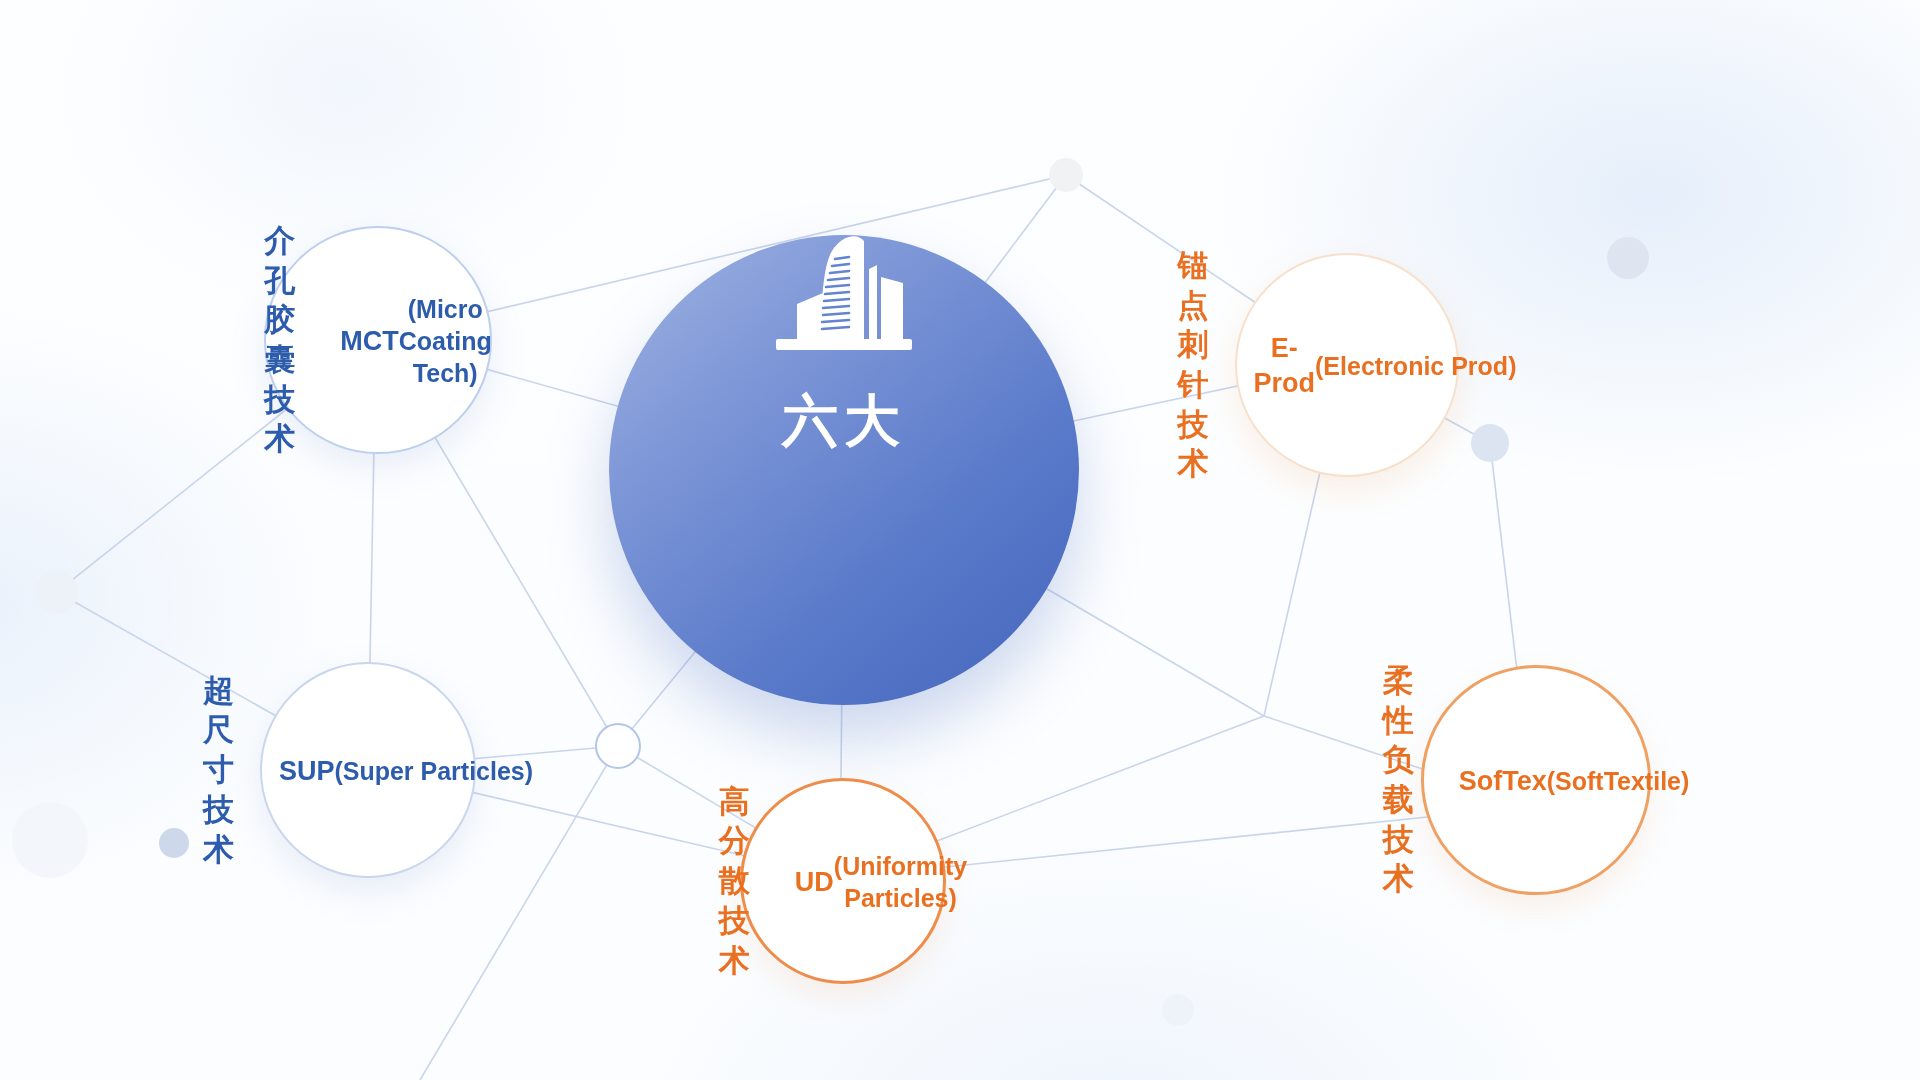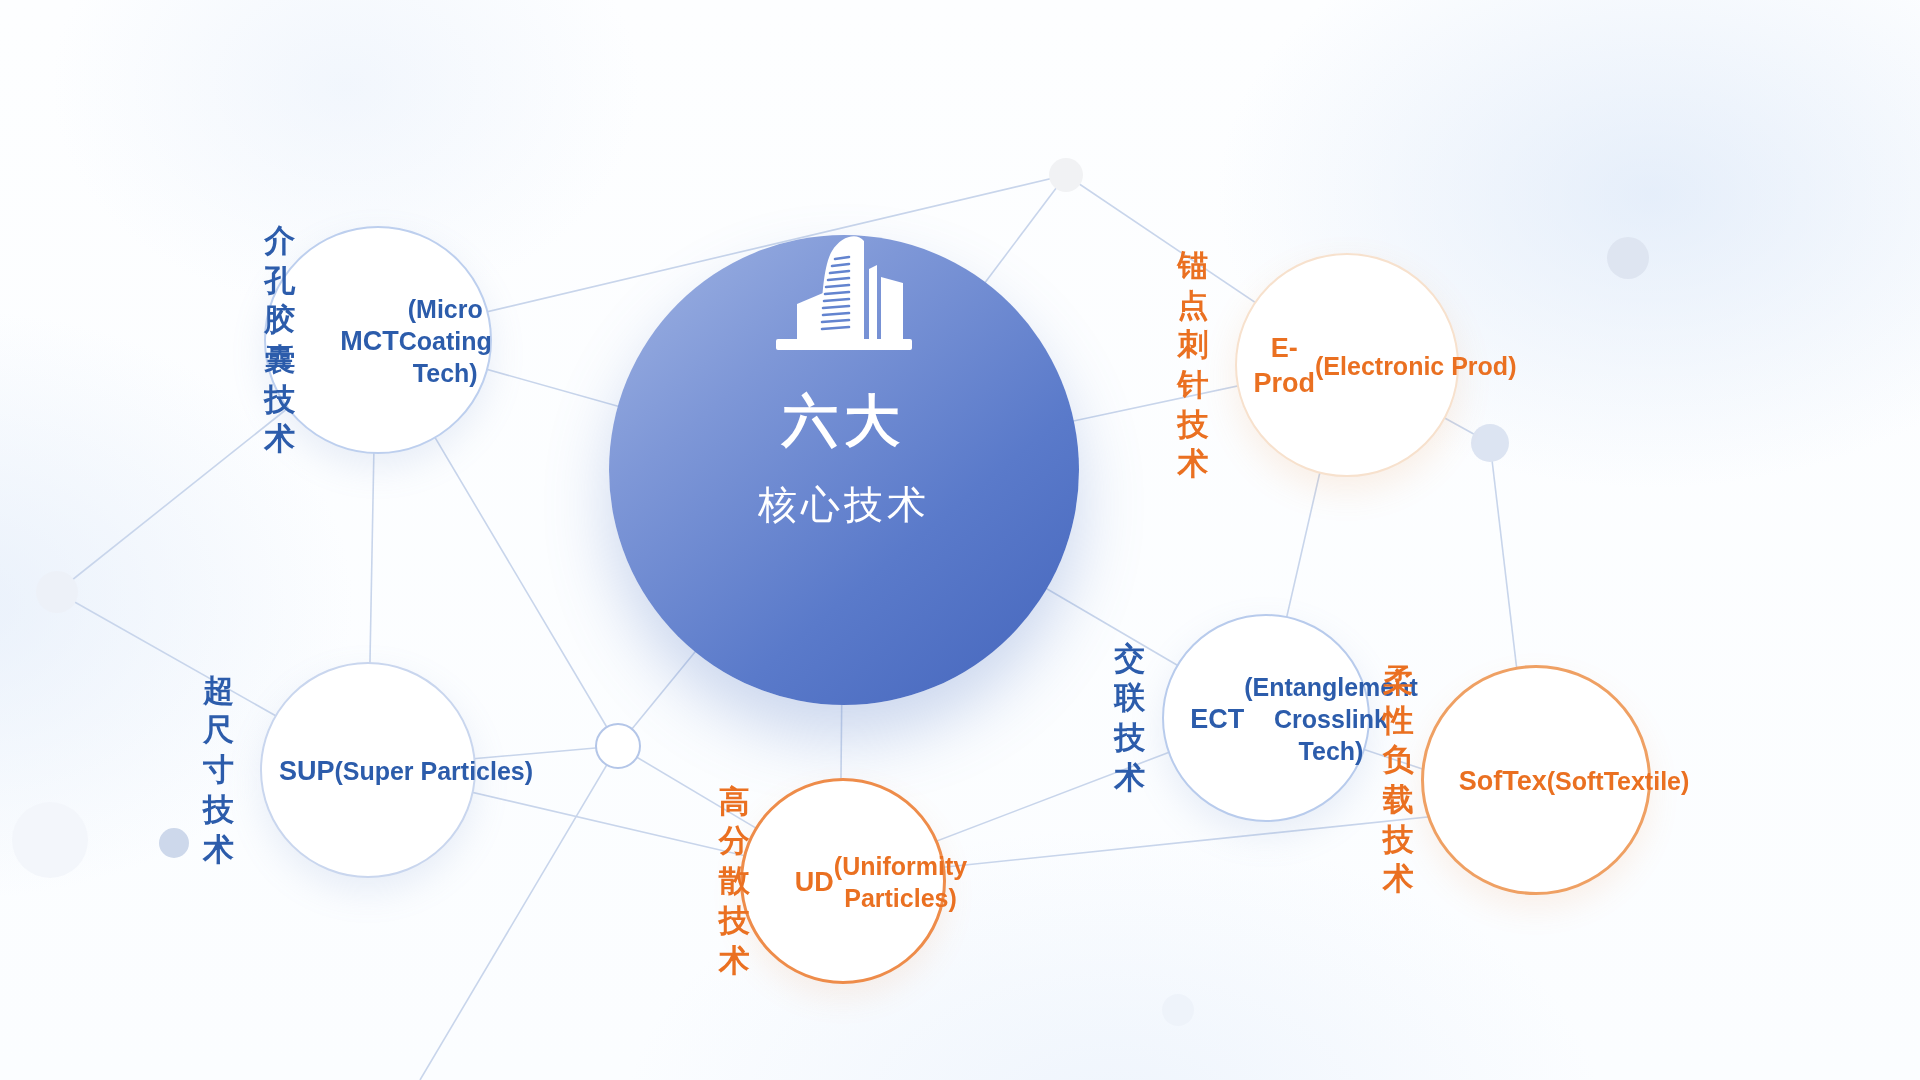--- a/index.html
+++ b/index.html
@@ -120,21 +120,20 @@
           <line x1="56" y1="65" x2="80" y2="63"></line>
           <line x1="55" y1="72" x2="80" y2="70"></line>
           <line x1="54" y1="79" x2="80" y2="77"></line>
           <line x1="54" y1="86" x2="80" y2="84"></line>
           <line x1="53" y1="93" x2="80" y2="91"></line>
           <line x1="53" y1="100" x2="80" y2="98"></line>
         </g>
       </svg>
     </div>
     <div class="c1">六大</div>
-    <div class="c2">核心技术</div>
   </div>
 
   <div class="node blue n-mct">
     <div class="cn">介孔胶囊技术</div>
     <div class="ab">MCT</div>
     <div class="en">(Micro Coating Tech)</div>
   </div>
 
   <div class="node orange n-eprod">
     <div class="cn">锚点刺针技术</div>
@@ -147,25 +146,20 @@
     <div class="ab">SUP</div>
     <div class="en nowrap">(Super Particles)</div>
   </div>
 
   <div class="node orange n-ud">
     <div class="cn">高分散技术</div>
     <div class="ab">UD</div>
     <div class="en">(Uniformity Particles)</div>
   </div>
 
-  <div class="node blue n-ect">
-    <div class="cn">交联技术</div>
-    <div class="ab">ECT</div>
-    <div class="en">(Entanglement Crosslink Tech)</div>
-  </div>
 
   <div class="node orange n-softex">
     <div class="cn">柔性负载技术</div>
     <div class="ab">SofTex</div>
     <div class="en nowrap">(SoftTextile)</div>
   </div>
 
 </div>
 
 </body></html>

